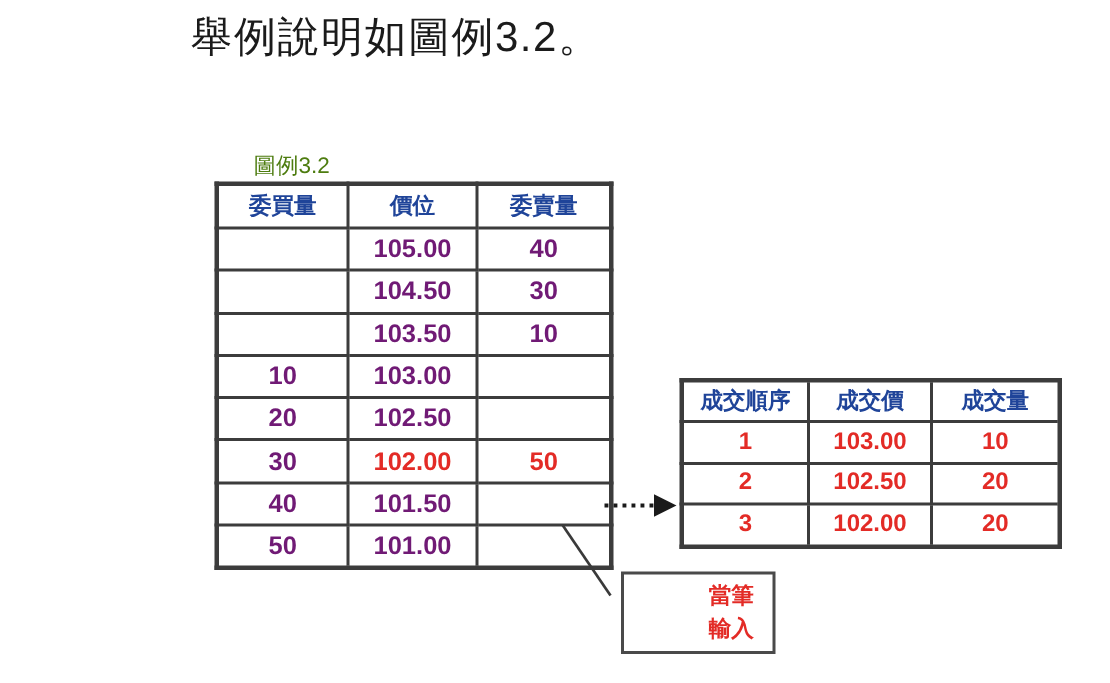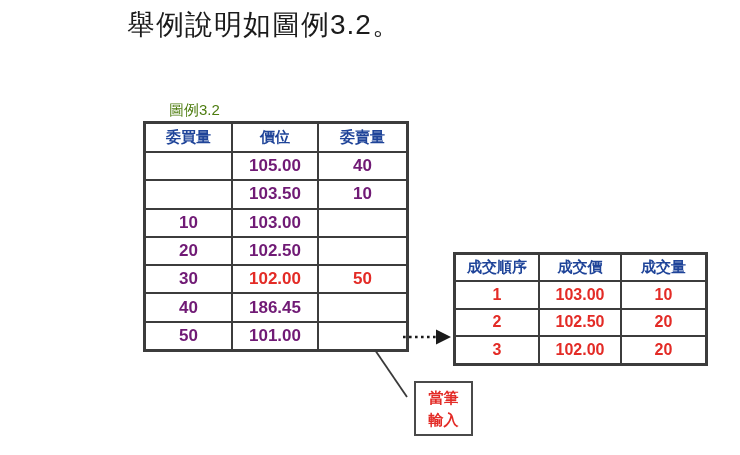--- a/index.html
+++ b/index.html
@@ -106,20 +106,21 @@
     background: #ffffff;
     display: flex;
     flex-direction: column;
     align-items: center;
     justify-content: center;
     line-height: 1.45;
     font-size: 15px;
     font-weight: bold;
     color: #e32b26;
     text-align: center;
+    padding-left: 44px;
   }
 </style>
 </head>
 <body>
 
 <div id="page">
 
   <div class="page-title">舉例說明如圖例3.2。</div>
 
   <div class="figure-label">圖例3.2</div>
@@ -131,41 +132,46 @@
       <th style="width:84px">價位</th>
       <th style="width:87px">委賣量</th>
     </tr>
     <tr>
       <td></td>
       <td>105.00</td>
       <td>40</td>
     </tr>
     <tr>
       <td></td>
+      <td>104.50</td>
+      <td>30</td>
+    </tr>
+    <tr>
+      <td></td>
       <td>103.50</td>
       <td>10</td>
     </tr>
     <tr>
       <td>10</td>
       <td>103.00</td>
       <td></td>
     </tr>
     <tr>
       <td>20</td>
       <td>102.50</td>
       <td></td>
     </tr>
     <tr>
       <td>30</td>
       <td class="red">102.00</td>
       <td class="red">50</td>
     </tr>
     <tr>
       <td>40</td>
-      <td>186.45</td>
+      <td>101.50</td>
       <td></td>
     </tr>
     <tr>
       <td>50</td>
       <td>101.00</td>
       <td></td>
     </tr>
   </tbody>
     </table>
 

